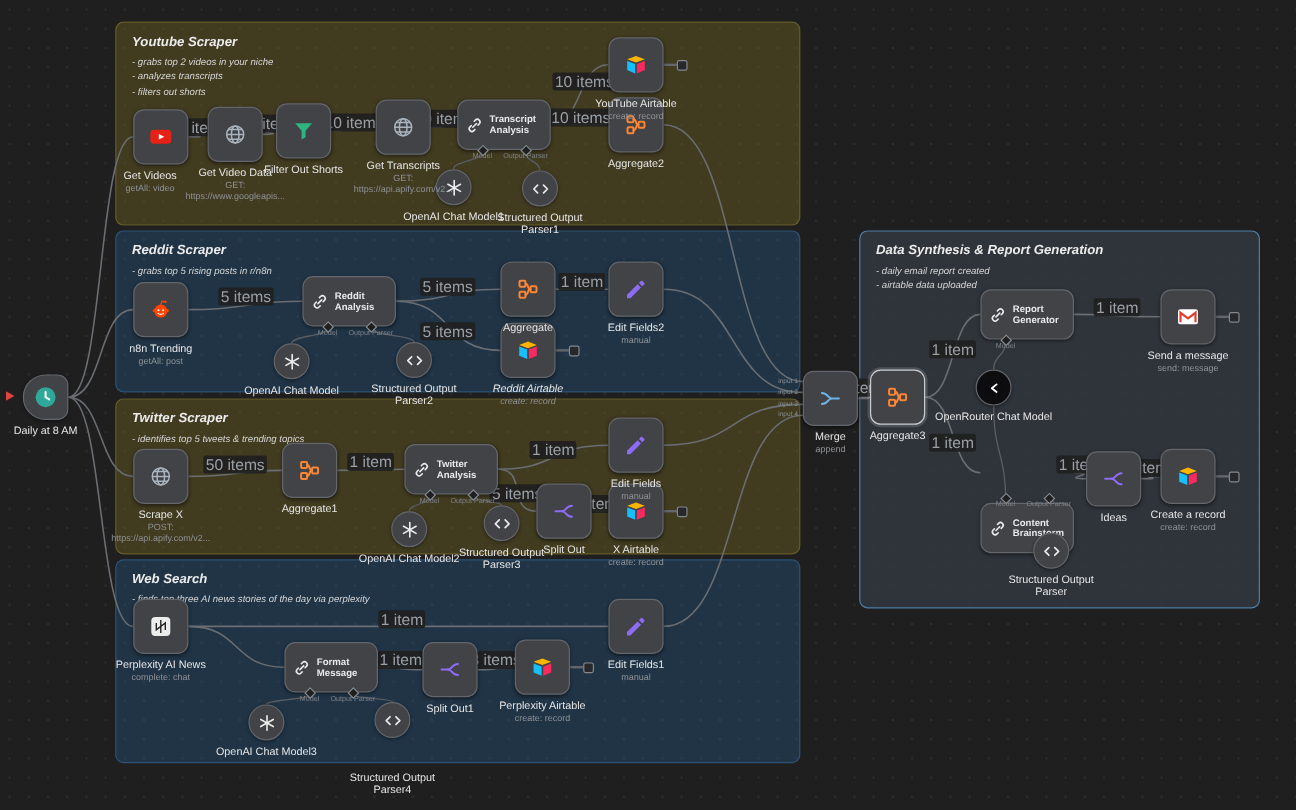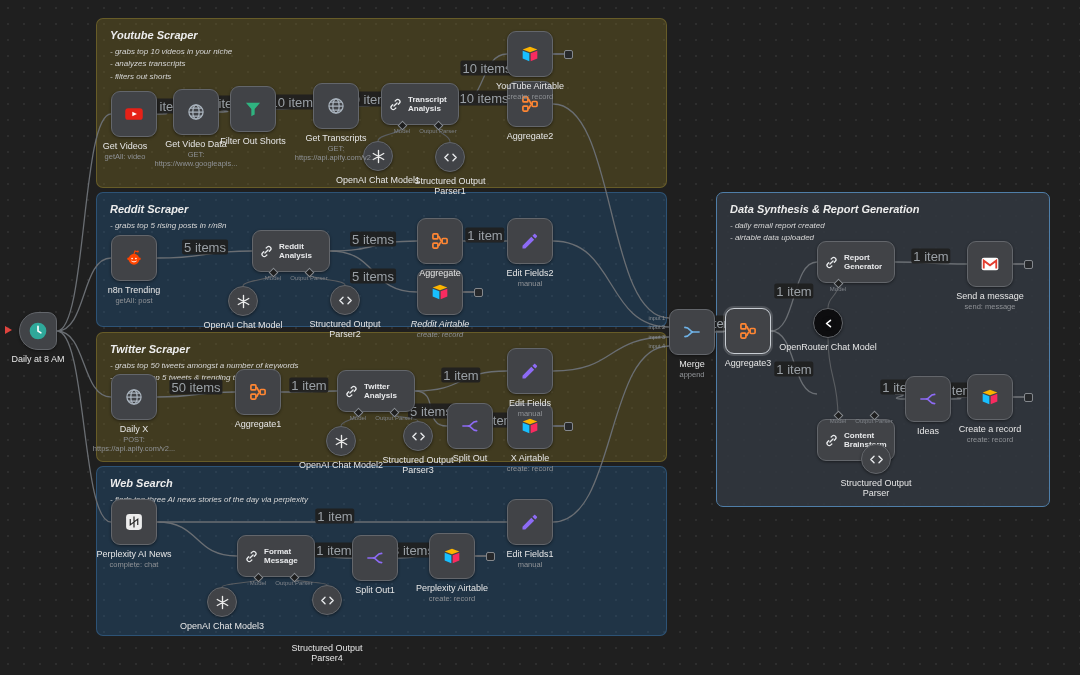--- a/index.html
+++ b/index.html
@@ -89,31 +89,30 @@
       <path class="sub" d="M341 426 C 341 420, 358 420, 358 414"></path>
       <path class="sub" d="M418 421 C 418 417.5, 394 417.5, 394 414"></path>
       <path class="sub" d="M222 587 C 222 583, 258 583, 258 579"></path>
       <path class="sub" d="M327 585 C 327 582, 294 582, 294 579"></path>
       <path class="sub" d="M828 308 C 828 296.5, 838 296.5, 838 285"></path>
       <path class="sub" d="M828 338 C 828 377.5, 838 377.5, 838 417"></path>
       <path class="sub" d="M876 444 C 876 430.5, 874 430.5, 874 417"></path>
     </svg>
 <div class="group olive" style="left: 96px; top: 18px; width: 569px; height: 168px;">
       <div class="group-title">Youtube Scraper</div>
-      <div class="group-note-line">- grabs top 10 videos in your niche</div>
+      <div class="group-note-line">- grabs top 2 videos in your niche</div>
       <div class="group-note-line">- analyzes transcripts</div>
       <div class="group-note-line">- filters out shorts</div>
     </div>
     <div class="group blue" style="left: 96px; top: 192px; width: 569px; height: 133px;">
       <div class="group-title">Reddit Scraper</div>
       <div class="group-note-line">- grabs top 5 rising posts in r/n8n</div>
     </div>
     <div class="group olive" style="left: 96px; top: 332px; width: 569px; height: 128px;">
       <div class="group-title">Twitter Scraper</div>
-      <div class="group-note-line">- grabs top 50 tweets amongst a number of keywords</div>
       <div class="group-note-line">- identifies top 5 tweets &amp; trending topics</div>
     </div>
     <div class="group blue" style="left: 96px; top: 466px; width: 569px; height: 168px;">
       <div class="group-title">Web Search</div>
       <div class="group-note-line">- finds top three AI news stories of the day via perplexity</div>
     </div>
     <div class="group gray" style="left: 716px; top: 192px; width: 332px; height: 313px;">
       <div class="group-title">Data Synthesis &amp; Report Generation</div>
       <div class="group-note-line">- daily email report created</div>
       <div class="group-note-line">- airtable data uploaded</div>
@@ -361,21 +360,21 @@
     <div class="node square" style="left: 111px; top: 374px;">
       <span class="nicon">
         <svg viewBox="0 0 24 24" fill="none" stroke="#aab4be" stroke-width="1.5">
           <circle cx="12" cy="12" r="8.5"></circle>
           <ellipse cx="12" cy="12" rx="3.8" ry="8.5"></ellipse>
           <path d="M3.5 12h17M5 7.2h14M5 16.8h14"></path>
         </svg>
       </span>
     </div>
     <div class="nlabel" style="left: 84px; top: 424px;">
-      <div class="t">Daily X</div>
+      <div class="t">Scrape X</div>
       <div class="s">POST: https://api.apify.com/v2...</div>
     </div>
     <div class="node square" style="left: 235px; top: 369px;">
       <span class="nicon">
         <svg viewBox="0 0 24 24" fill="none" stroke="#ff8633" stroke-width="2" stroke-linecap="round" stroke-linejoin="round">
           <rect x="3.5" y="3.5" width="6" height="6" rx="1.2"></rect>
           <rect x="3.5" y="14.5" width="6" height="6" rx="1.2"></rect>
           <rect x="14.5" y="9" width="6" height="6" rx="1.2"></rect>
           <path d="M9.5 6.5C13 6.5 11 12 14.5 12M9.5 17.5C13 17.5 11 12 14.5 12"></path>
         </svg>

